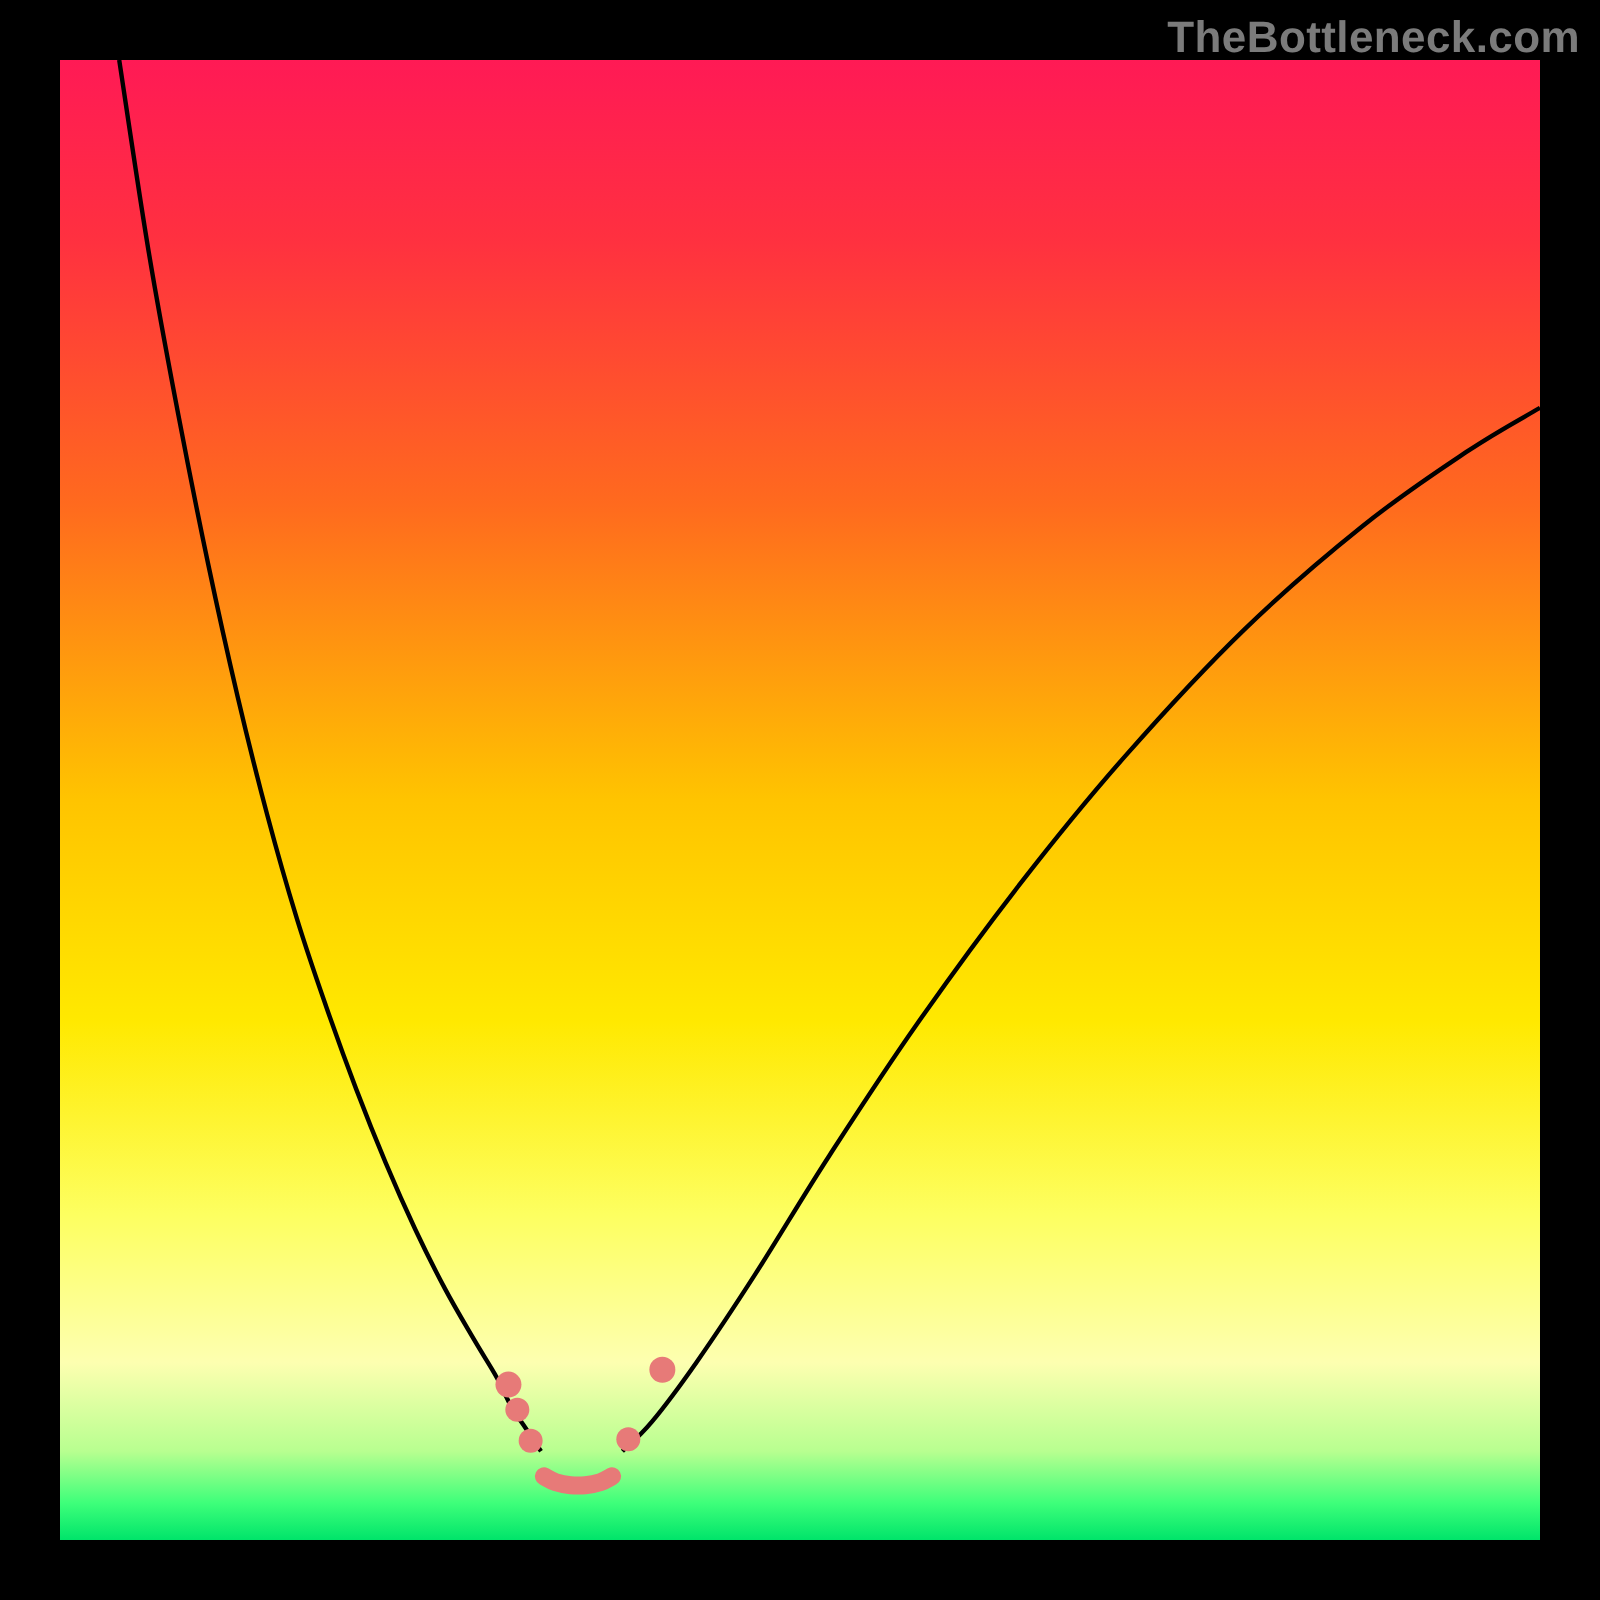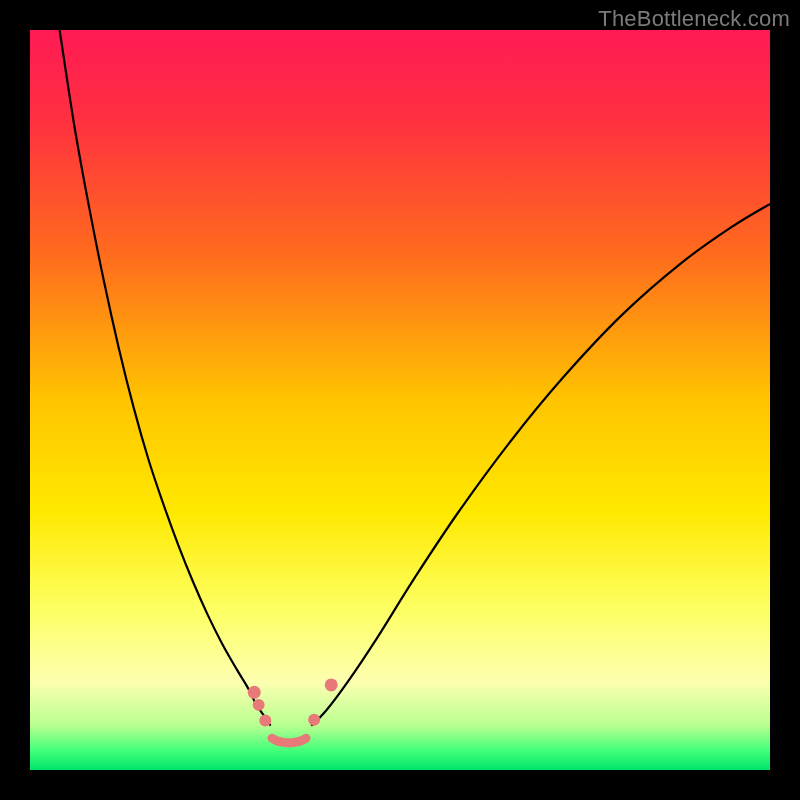--- a/index.html
+++ b/index.html
@@ -11,21 +11,21 @@
     position: relative;
     overflow: hidden;
     font-family: Arial, Helvetica, sans-serif;
   }
   .watermark {
     position: absolute;
     top: 6px;
     right: 10px;
     color: #7b7b7b;
     font-size: 22px;
-    font-weight: 400;
+    font-weight: 700;
     z-index: 10;
     letter-spacing: 0.2px;
   }
   .plot-frame {
     position: absolute;
     left: 30px;
     top: 30px;
     width: 740px;
     height: 740px;
     background: #000;

